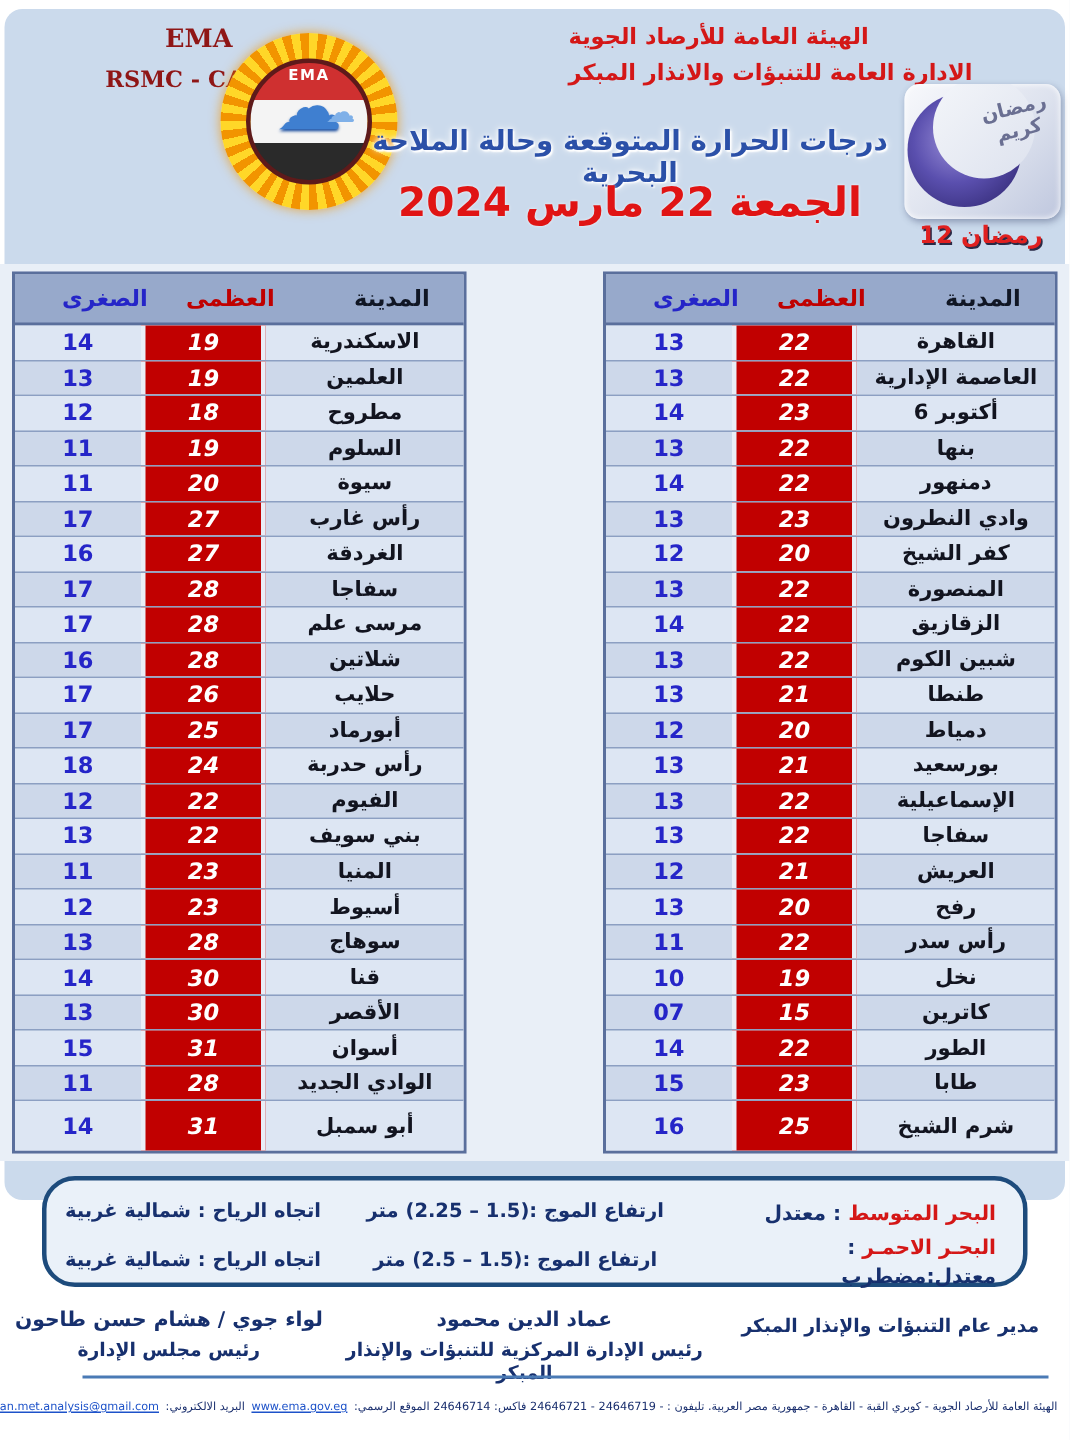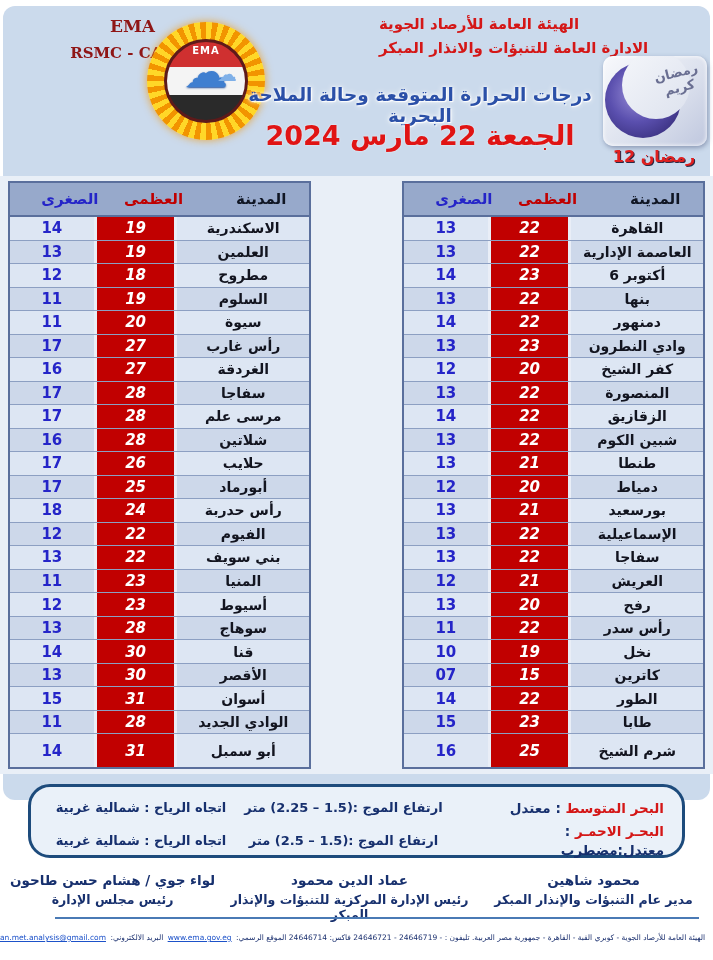--- a/index.html
+++ b/index.html
@@ -75,21 +75,21 @@
   .c-min  { color:#2525c8; font-weight:bold; font-size:15px; }
 
   
   .sea-box { position:absolute; top:784px; left:28px; right:28px; height:74px;
              border:3px solid #1d4b7c; border-radius:22px; background:#eaf1f9; padding:6px 0; }
   .sea-row { display:grid; grid-template-columns:34% 36% 30%; direction:rtl; align-items:center; height:50%; }
   .sea-cell-label { padding-right:18px; text-align:right; }
   .sea-label { color:#d41717; font-weight:bold; font-size:13.5px; }
   .sea-colon, .sea-state { color:#17306e; font-weight:bold; font-size:13.5px; }
   .sea-wave { color:#17306e; font-weight:bold; font-size:13px; text-align:center; direction:rtl; }
-  .sea-wind { color:#17306e; font-weight:bold; font-size:13px; direction:rtl; }
+  .sea-wind { color:#17306e; font-weight:bold; font-size:13px; text-align:center; direction:rtl; }
 
   
   .sigs { position:absolute; top:872px; left:8px; right:8px; display:grid;
           grid-template-columns:32% 38% 30%; direction:rtl; text-align:center; color:#17306e; }
   .sig-name  { font-size:13.5px; font-weight:bold; }
   .sig-title { font-size:12.5px; font-weight:bold; margin-top:4px; }
   .sig-line { position:absolute; top:917px; left:55px; right:14px; border-top:2px solid #4a7ab5; }
   .footer { position:absolute; top:933px; left:8px; right:8px; text-align:center; direction:rtl;
             font-size:7.5px; color:#1a2f6e; white-space:nowrap; }
   .footer .flink { color:#1d52c9; text-decoration:underline; margin:0 2px; cursor:pointer; }
@@ -394,21 +394,20 @@
       <div class="sea-cell-label">
         <span class="sea-label">البحـر الاحمـر</span><span class="sea-colon"> : </span><span class="sea-state">معتدل:مضطرب</span>
       </div>
       <div class="sea-wave">ارتفاع الموج :(1.5 – 2.5) متر</div>
       <div class="sea-wind">اتجاه الرياح : شمالية غربية</div>
     </div>
   </div>
 
   <div class="sigs">
     <div>
-      <div class="sig-name">محمود شاهين</div>
       <div class="sig-title">مدير عام التنبؤات والإنذار المبكر</div>
     </div>
     <div>
       <div class="sig-name">عماد الدين محمود</div>
       <div class="sig-title">رئيس الإدارة المركزية للتنبؤات والإنذار المبكر</div>
     </div>
     <div>
       <div class="sig-name">لواء جوي / هشام حسن طاحون</div>
       <div class="sig-title">رئيس مجلس الإدارة</div>
     </div>

